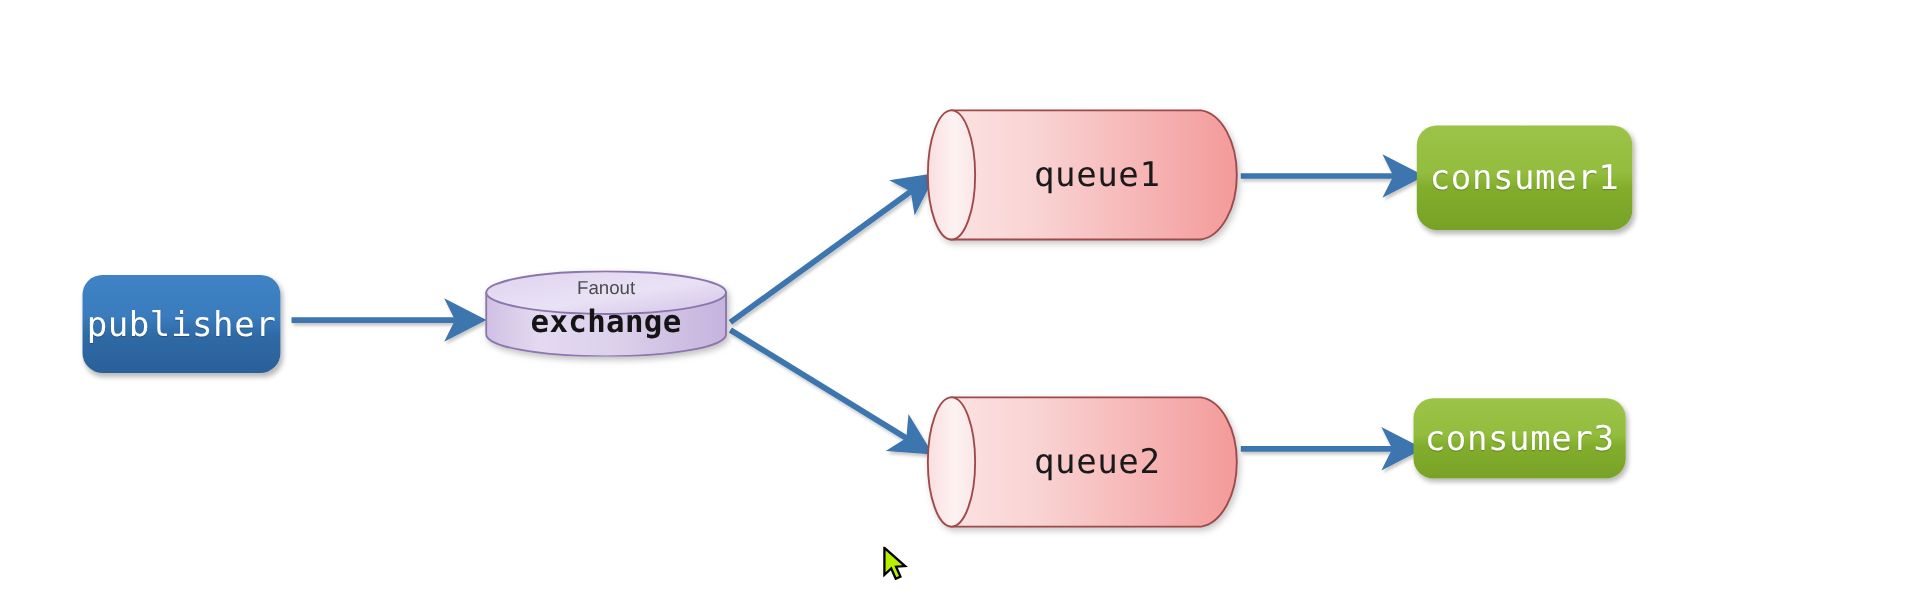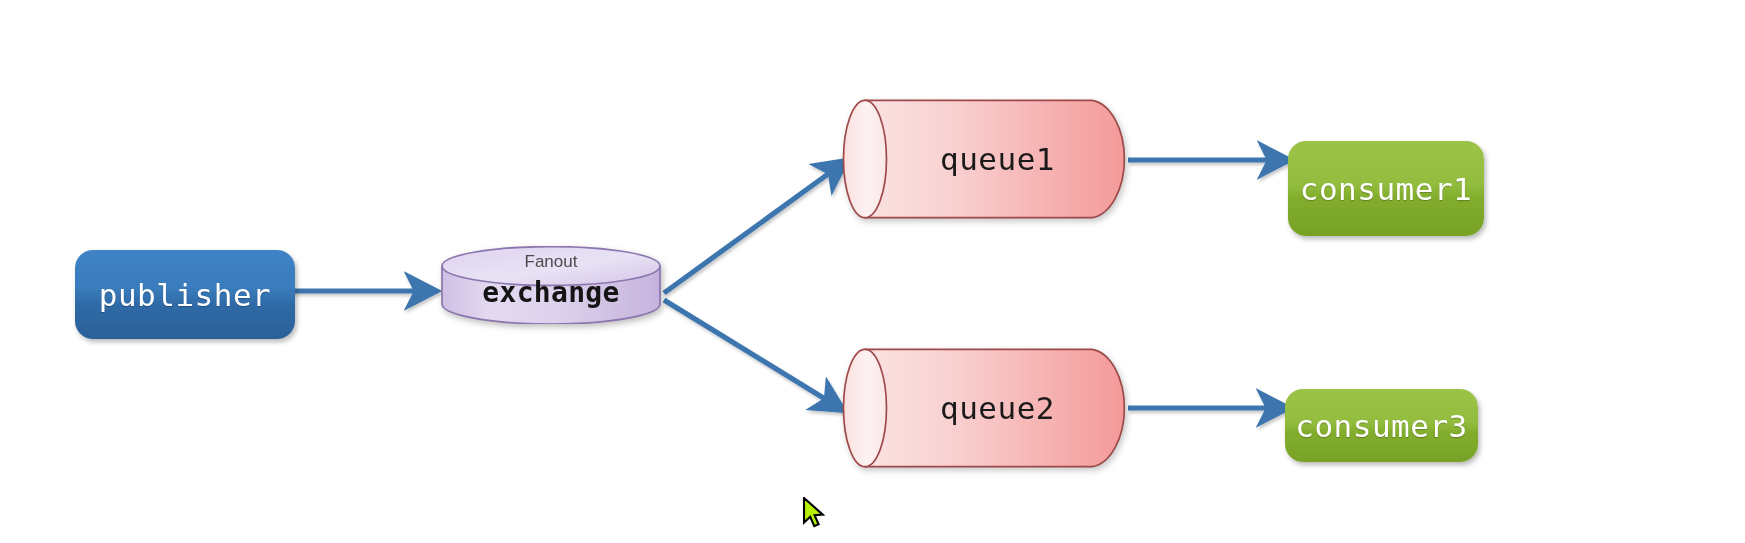--- a/index.html
+++ b/index.html
@@ -50,21 +50,20 @@
     font-size: 31px;
     text-shadow: 0 1px 1px rgba(0,0,0,0.25);
   }
   .box-publisher {
     background: linear-gradient(to bottom, #3f83c6 0%, #3a7cbd 42%, #2f6aa6 62%, #2a6099 100%);
     box-shadow: 2px 3px 5px rgba(0,0,0,0.28);
   }
   .box-consumer {
     background: linear-gradient(to bottom, #9cc348 0%, #93bd3e 45%, #82ad2c 60%, #78a226 100%);
     box-shadow: 2px 3px 5px rgba(0,0,0,0.28);
-    margin-top: 27px;
   }
 
   
   .cyl-h {
     filter: drop-shadow(2px 3px 3px rgba(0,0,0,0.22));
   }
   .cyl-h .cyl-h-svg {
     position: absolute;
     left: 0;
     top: 0;
@@ -134,21 +133,21 @@
 
     <g filter="url(#edgeshadow)" stroke="#3d76af" stroke-width="5.2" fill="none" stroke-linecap="butt" marker-end="url(#ah)">
       <line x1="265" y1="291" x2="436" y2="291"></line>
       <line x1="664" y1="293" x2="846" y2="161"></line>
       <line x1="664" y1="300" x2="843" y2="410"></line>
       <line x1="1128" y1="160" x2="1289" y2="160"></line>
       <line x1="1128" y1="408" x2="1288" y2="408"></line>
     </g>
   </svg>
 
-  <div class="node boxnode box-publisher" style="left:75px; top:250px; width:220px; height:89px;">
+  <div class="node boxnode box-publisher" style="left:75px; top:250px; width:180px; height:89px;">
     <span class="node-label">publisher</span>
   </div>
 
   <div class="node cyl-v" style="left:441px; top:246px; width:220px; height:78px;">
     <svg class="cyl-v-svg" width="220" height="78" viewBox="0 0 220 78">
       <defs>
         <linearGradient id="exBody" x1="0" y1="0" x2="1" y2="0">
           <stop offset="0%" stop-color="#cfc0e4"></stop>
           <stop offset="22%" stop-color="#e3d9f0"></stop>
           <stop offset="52%" stop-color="#ddd2ec"></stop>
@@ -185,21 +184,21 @@
         </linearGradient>
       </defs>
 
       <path d="M23,1.3 L250,1.3 A36,59 0 0 1 250,118.7 L23,118.7 Z" fill="url(#q1Body)" stroke="#9e4a4a" stroke-width="1.7"></path>
 
       <ellipse cx="23" cy="60" rx="21.5" ry="58.7" fill="url(#q1Cap)" stroke="#9e4a4a" stroke-width="1.7"></ellipse>
     </svg>
     <span class="node-label" style="margin-left:26px;">queue1</span>
   </div>
 
-  <div class="node cyl-h" style="left:842px; top:348px; width:285px; height:120px;">
+  <div class="node cyl-h" style="left:842px; top:360px; width:285px; height:120px;">
     <svg class="cyl-h-svg" width="285" height="120" viewBox="0 0 285 120">
       <defs>
         <linearGradient id="q2Body" x1="0" y1="0" x2="1" y2="0">
           <stop offset="0%" stop-color="#fbe2e2"></stop>
           <stop offset="30%" stop-color="#f9d3d3"></stop>
           <stop offset="62%" stop-color="#f7b9b9"></stop>
           <stop offset="100%" stop-color="#f49a9a"></stop>
         </linearGradient>
         <linearGradient id="q2Cap" x1="0" y1="0" x2="1" y2="0">
           <stop offset="0%" stop-color="#fbdede"></stop>

